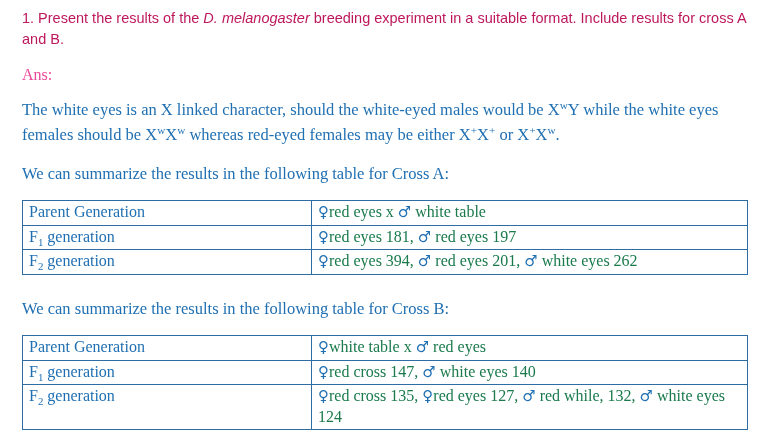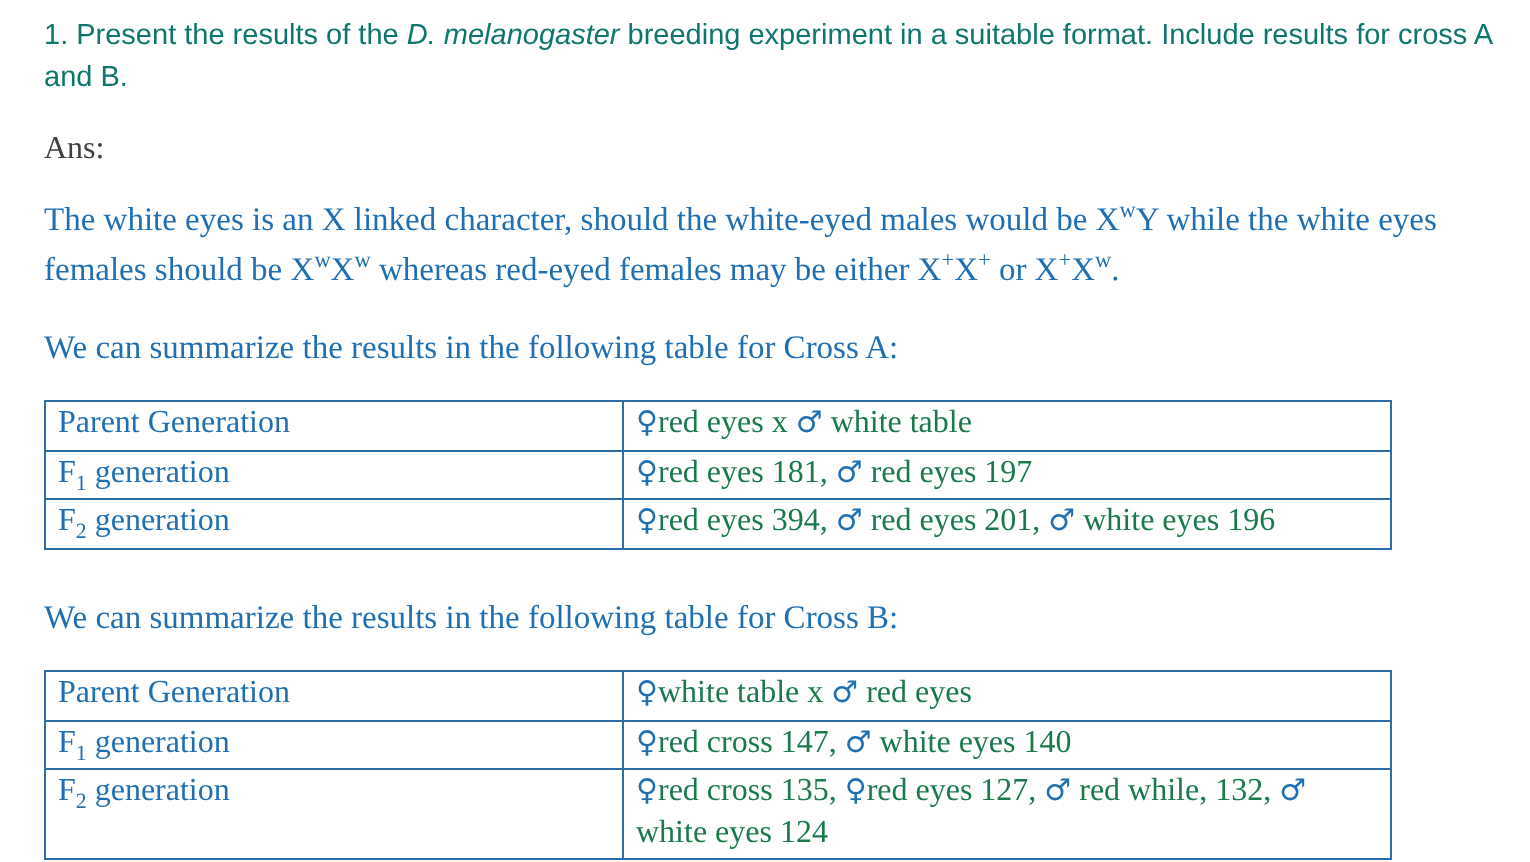--- a/index.html
+++ b/index.html
@@ -18,30 +18,30 @@
   .page {
     position: absolute;
     left: 22px;
     top: 8px;
     width: 726px;
   }
   .question {
     font-family: "Liberation Sans", sans-serif;
     font-size: 14.5px;
     line-height: 1.45;
-    color: #0f766e;
+    color: #be185d;
     margin: 0 0 16px 0;
   }
   .question .italic {
     font-style: italic;
   }
   .ans {
     font-family: "Liberation Serif", serif;
     font-size: 16px;
-    color: #404040;
+    color: #ec4899;
     margin: 0 0 14px 0;
   }
   .para {
     font-family: "Liberation Serif", serif;
     font-size: 16.5px;
     line-height: 1.5;
     color: #1f6fb2;
     margin: 0 0 14px 0;
   }
   sup {
@@ -49,21 +49,21 @@
     vertical-align: super;
     line-height: 0;
   }
   sub {
     font-size: 0.68em;
     vertical-align: sub;
     line-height: 0;
   }
   table.cross {
     border-collapse: collapse;
-    width: 674px;
+    width: 726px;
     margin: 0 0 22px 0;
     table-layout: fixed;
   }
   table.cross td {
     border: 1px solid #2e6da4;
     font-family: "Liberation Serif", serif;
     font-size: 16px;
     color: #1a7a4c;
     padding: 1px 6px 2px 6px;
     vertical-align: top;
@@ -103,21 +103,21 @@
       <tr>
         <td class="label"><span>Parent Generation</span></td>
         <td class="value"><span class="sym">♀</span><span>red eyes x</span> <span class="sym male">♂</span> <span>white table</span></td>
       </tr>
       <tr>
         <td class="label"><span>F</span><sub>1</sub><span> generation</span></td>
         <td class="value"><span class="sym">♀</span><span>red eyes 181,</span> <span class="sym male">♂</span> <span>red eyes 197</span></td>
       </tr>
       <tr>
         <td class="label"><span>F</span><sub>2</sub><span> generation</span></td>
-        <td class="value"><span class="sym">♀</span><span>red eyes 394,</span> <span class="sym male">♂</span> <span>red eyes 201,</span> <span class="sym male">♂</span> <span>white eyes 196</span></td>
+        <td class="value"><span class="sym">♀</span><span>red eyes 394,</span> <span class="sym male">♂</span> <span>red eyes 201,</span> <span class="sym male">♂</span> <span>white eyes 262</span></td>
       </tr>
     </tbody>
   </table>
 
   <p class="para">We can summarize the results in the following table for Cross B:</p>
 
   <table class="cross">
     <tbody>
       <tr>
         <td class="label"><span>Parent Generation</span></td>

